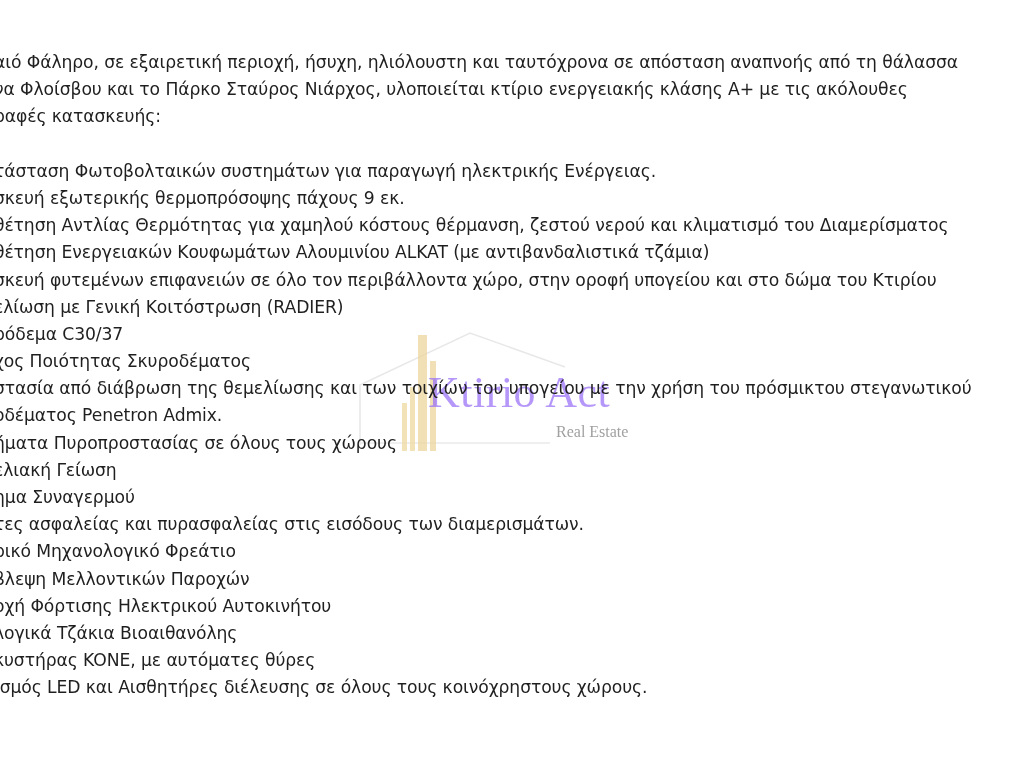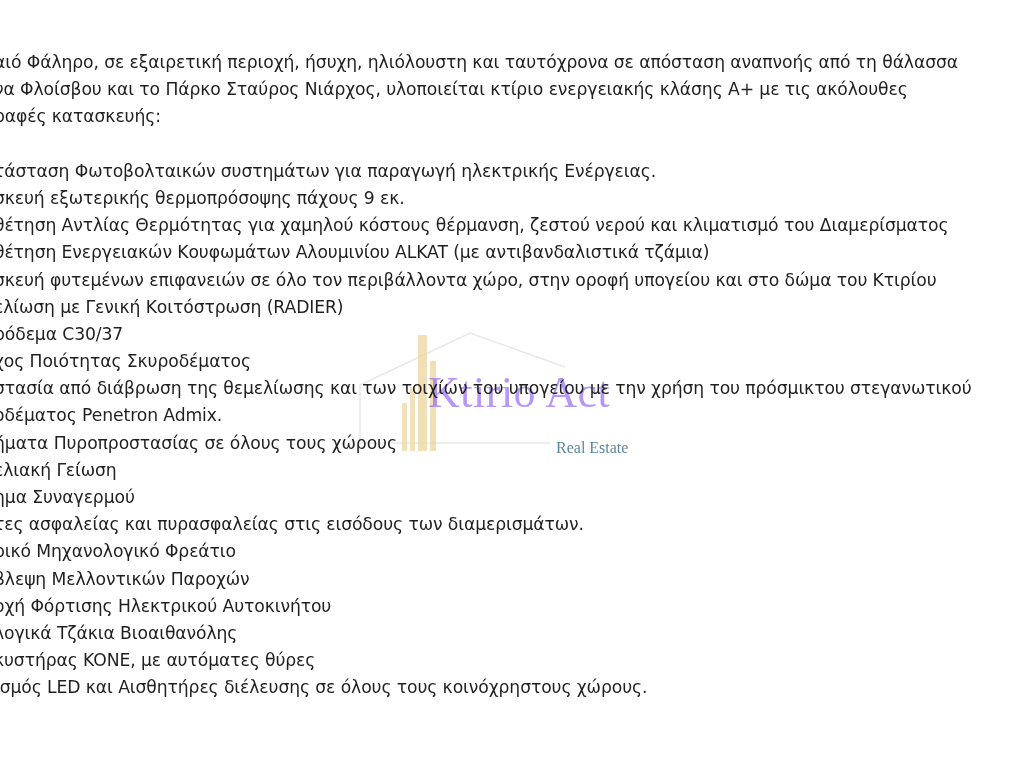--- a/index.html
+++ b/index.html
@@ -48,24 +48,24 @@
       font-family: "Liberation Serif", serif;
       font-size: 44px;
       color: #8b5cf6;
       opacity: 0.75;
       letter-spacing: 0.5px;
       white-space: nowrap;
     }
     .wm-sub {
       position: absolute;
       left: 206px;
-      top: 114px;
+      top: 98px;
       font-family: "Liberation Serif", serif;
       font-size: 16px;
-      color: #0c4a6e;
+      color: #737373;
       opacity: 0.8;
       white-space: nowrap;
     }
     .wm-text-layer {
       z-index: 0;
     }
     .doc { z-index: 1; }
   </style>
 </head>
 <body>

